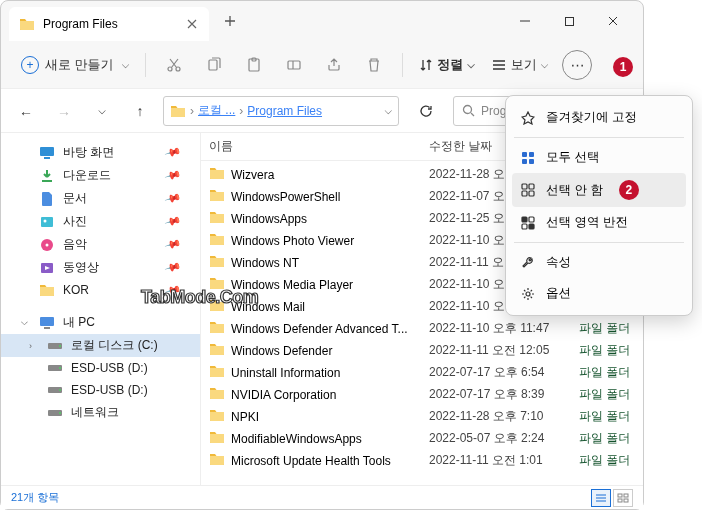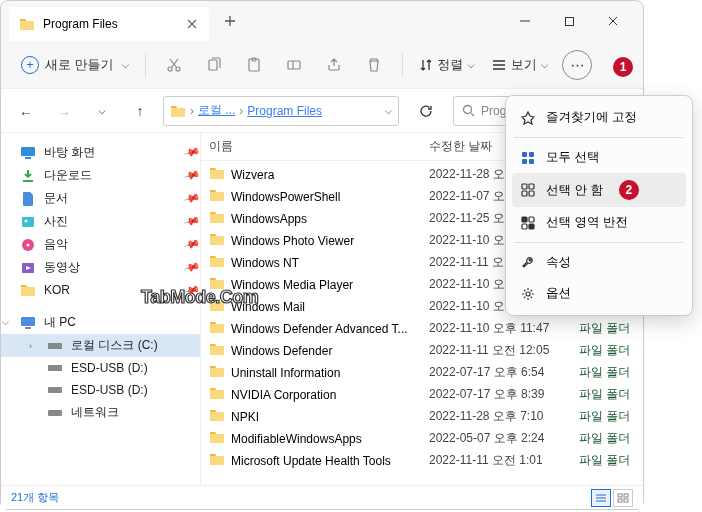--- a/index.html
+++ b/index.html
@@ -16,21 +16,21 @@
 .win-controls { margin-left: auto; display: flex; }
 .win-btn { width: 44px; height: 32px; display: flex; align-items: center; justify-content: center; color: #333; }
 
 
 .toolbar { height: 48px; background: #f7f7f7; display: flex; align-items: center; padding: 0 14px; gap: 4px; border-bottom: 1px solid #eee; }
 .tool-new { display: flex; align-items: center; gap: 6px; font-size: 13px; color: #333; padding: 4px 6px; }
 .tool-new .plus-circle { width: 18px; height: 18px; border: 1.2px solid #1a6fd6; border-radius: 50%; display: flex; align-items: center; justify-content: center; color: #1a6fd6; font-size: 12px; }
 .tool-new .chev { color: #666; font-size: 10px; margin-left: 2px; }
 .tool-sep { width: 1px; height: 24px; background: #ddd; margin: 0 6px; }
 .tool-icon { width: 36px; height: 36px; display: flex; align-items: center; justify-content: center; color: #888; }
-.tool-sort { display: flex; align-items: center; gap: 4px; font-size: 13px; color: #333; padding: 4px 6px; }
+.tool-sort { display: flex; align-items: center; gap: 4px; font-size: 13px; color: #333; padding: 4px 6px; font-weight: bold; }
 .tool-view { display: flex; align-items: center; gap: 4px; font-size: 13px; color: #333; padding: 4px 6px; }
 .tool-more { width: 30px; height: 30px; border: 1px solid #888; border-radius: 50%; display: flex; align-items: center; justify-content: center; font-size: 14px; color: #333; margin-left: 4px; }
 .badge { width: 20px; height: 20px; background: #c4112f; border-radius: 50%; color: #fff; font-size: 12px; font-weight: bold; display: flex; align-items: center; justify-content: center; }
 .badge.b1 { position: absolute; top: 56px; right: 10px; }
 .badge.b2 { margin-left: 6px; }
 
 
 .navbar { height: 44px; background: #fff; border-bottom: 1px solid #eee; display: flex; align-items: center; padding: 0 10px; gap: 8px; }
 .nav-btn { width: 30px; height: 30px; display: flex; align-items: center; justify-content: center; color: #333; font-size: 14px; }
 .nav-btn.disabled { color: #bbb; }
@@ -39,21 +39,21 @@
 .address .crumb { color: #3b82f6; text-decoration: underline; }
 .address .sep { color: #888; }
 .address .spacer { flex: 1; }
 .address .dd { color: #666; font-size: 10px; }
 .refresh { width: 30px; height: 30px; display: flex; align-items: center; justify-content: center; color: #333; margin: 0 4px; }
 .search { width: 180px; border: 1px solid #ccc; border-radius: 3px; height: 30px; display: flex; align-items: center; padding: 0 8px; gap: 6px; color: #888; font-size: 12px; }
 
 
 .main { flex: 1; display: flex; background: #fff; overflow: hidden; }
 .sidebar { width: 200px; border-right: 1px solid #eee; padding: 8px 0; overflow-y: auto; }
-.side-item { display: flex; align-items: center; gap: 8px; padding: 3px 1px; font-size: 12px; color: #222; }
+.side-item { display: flex; align-items: center; gap: 8px; padding: 3px 20px; font-size: 12px; color: #222; }
 .side-item.selected { background: #d8e6f5; }
 .side-item .chev-r { width: 10px; color: #666; font-size: 9px; }
 .side-item .pin { margin-left: auto; color: #666; font-size: 11px; transform: rotate(30deg); }
 .side-icon { width: 16px; height: 16px; display: flex; align-items: center; justify-content: center; }
 .side-gap { height: 10px; }
 
 .content { flex: 1; display: flex; flex-direction: column; overflow: hidden; }
 .col-headers { height: 28px; display: flex; align-items: center; border-bottom: 1px solid #eee; font-size: 12px; color: #444; padding-left: 8px; }
 .col-name { width: 220px; }
 .col-date { width: 150px; }

